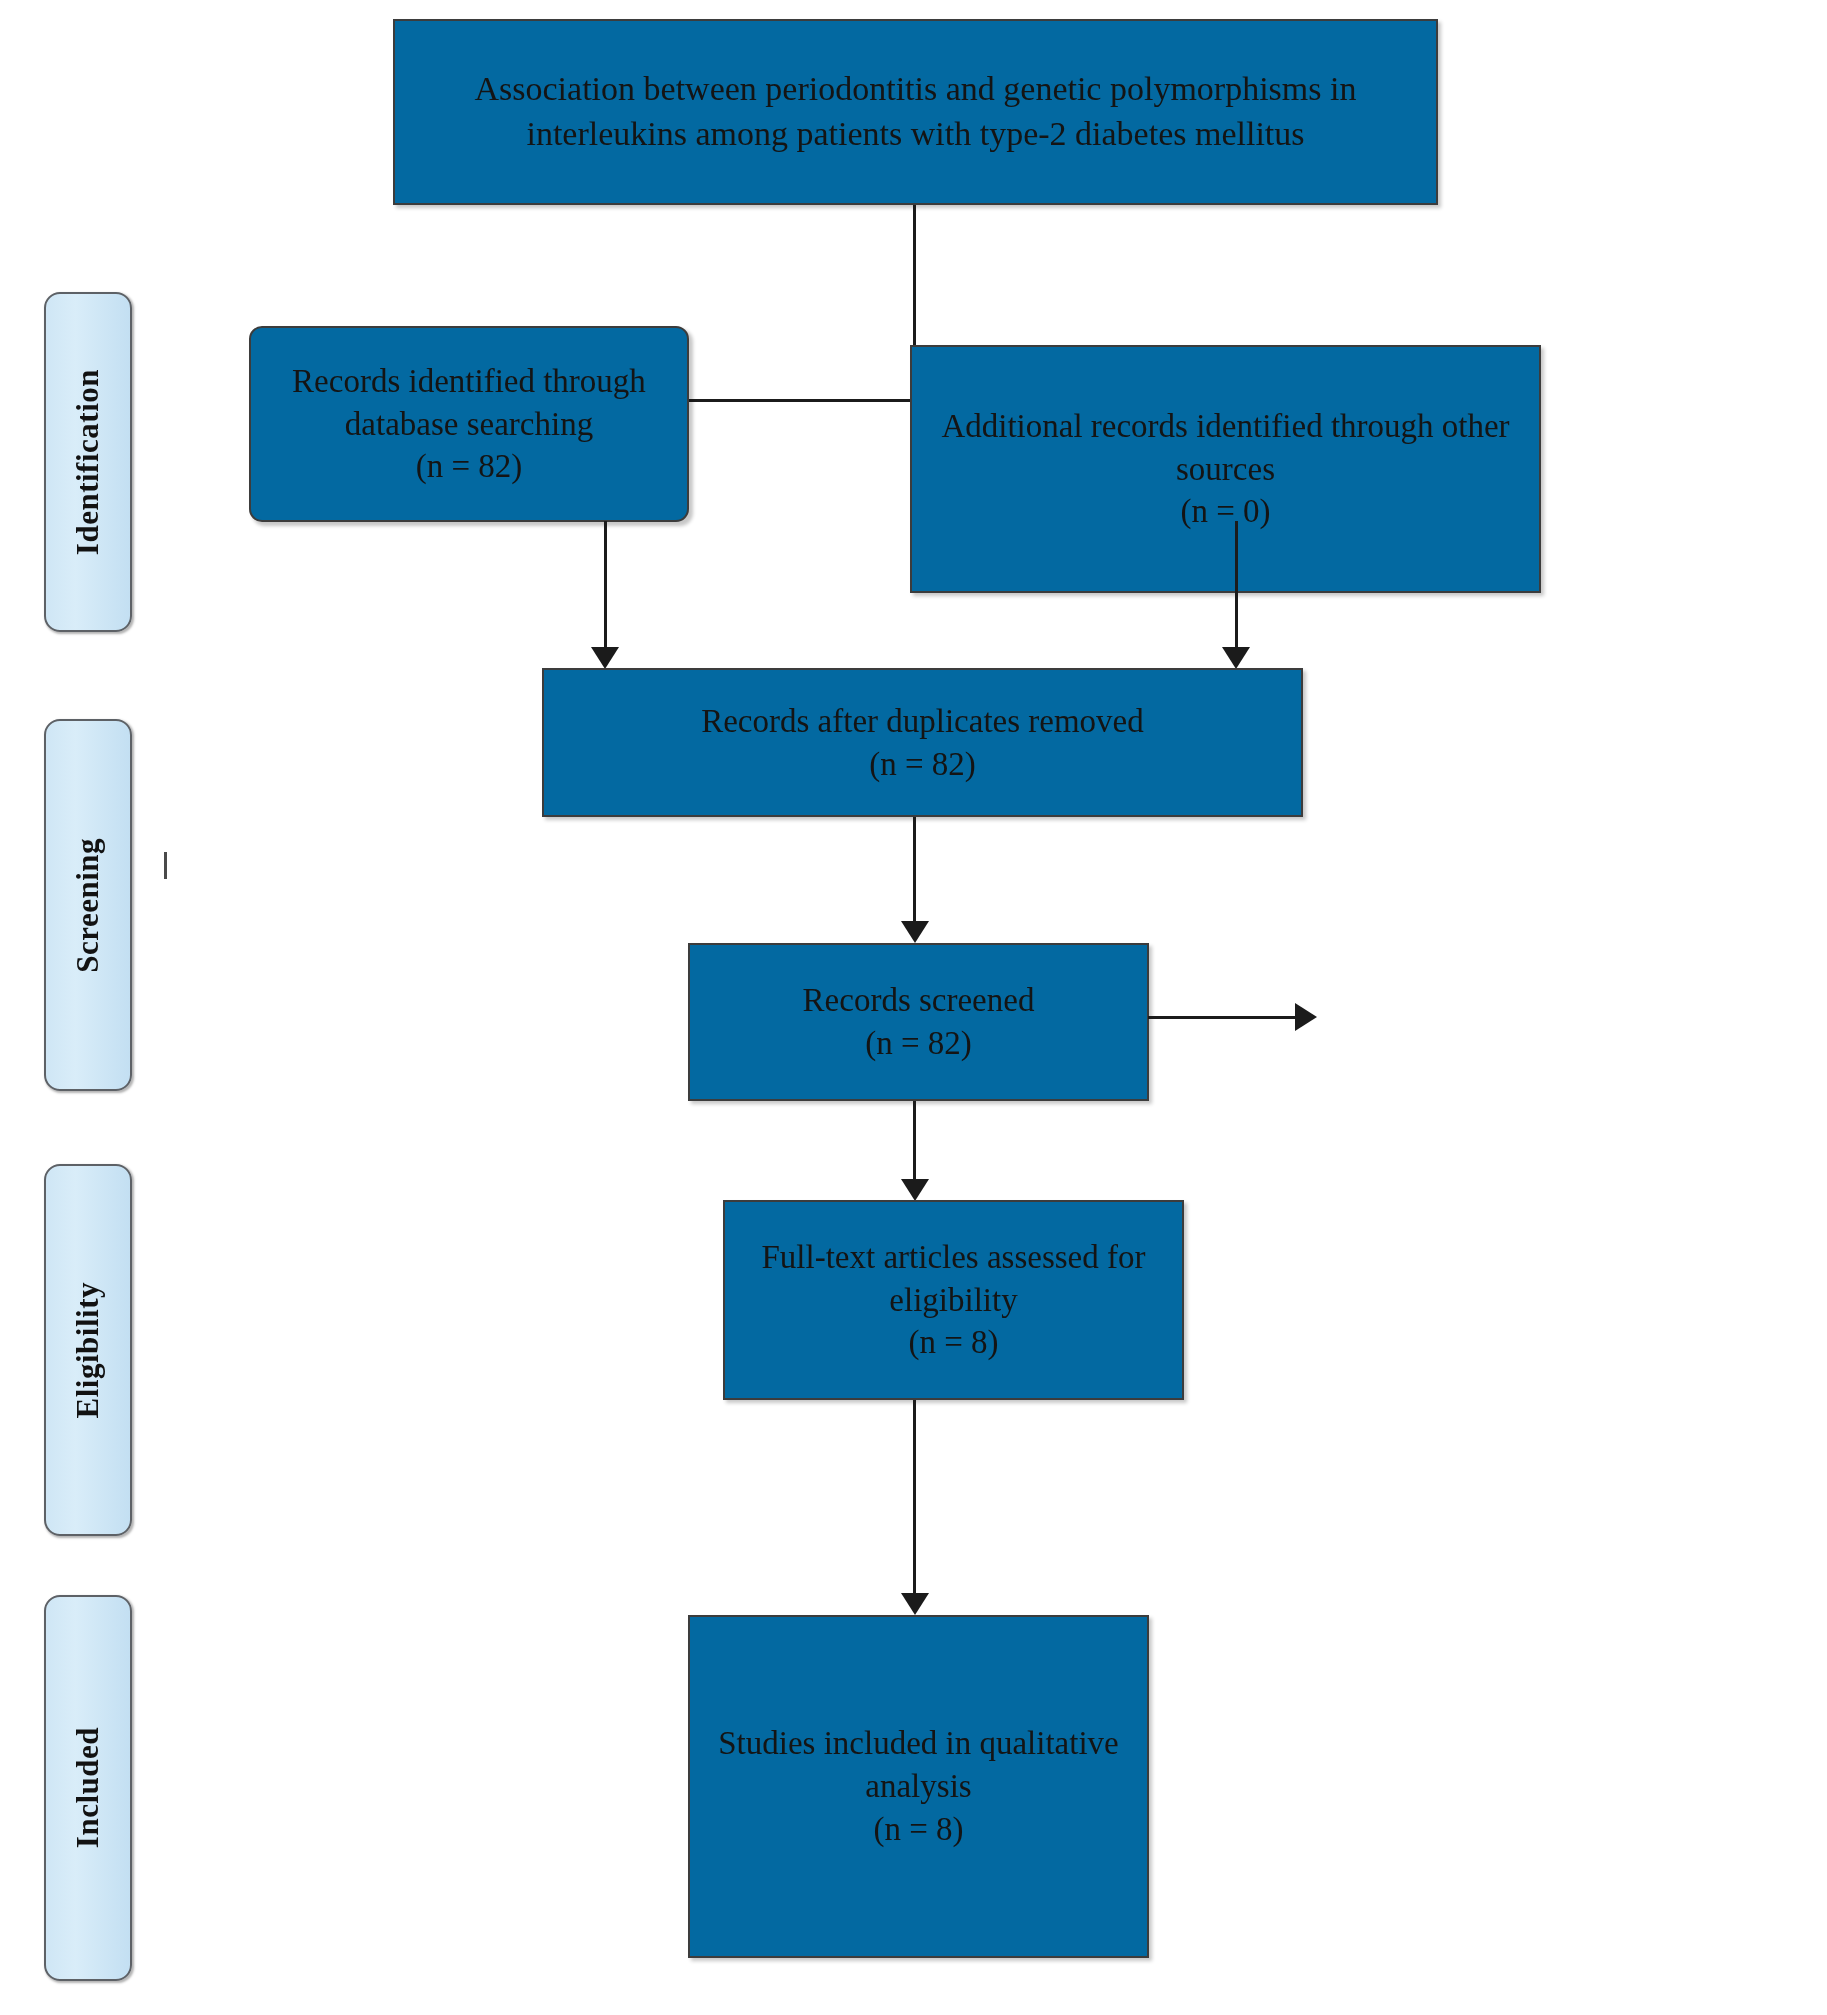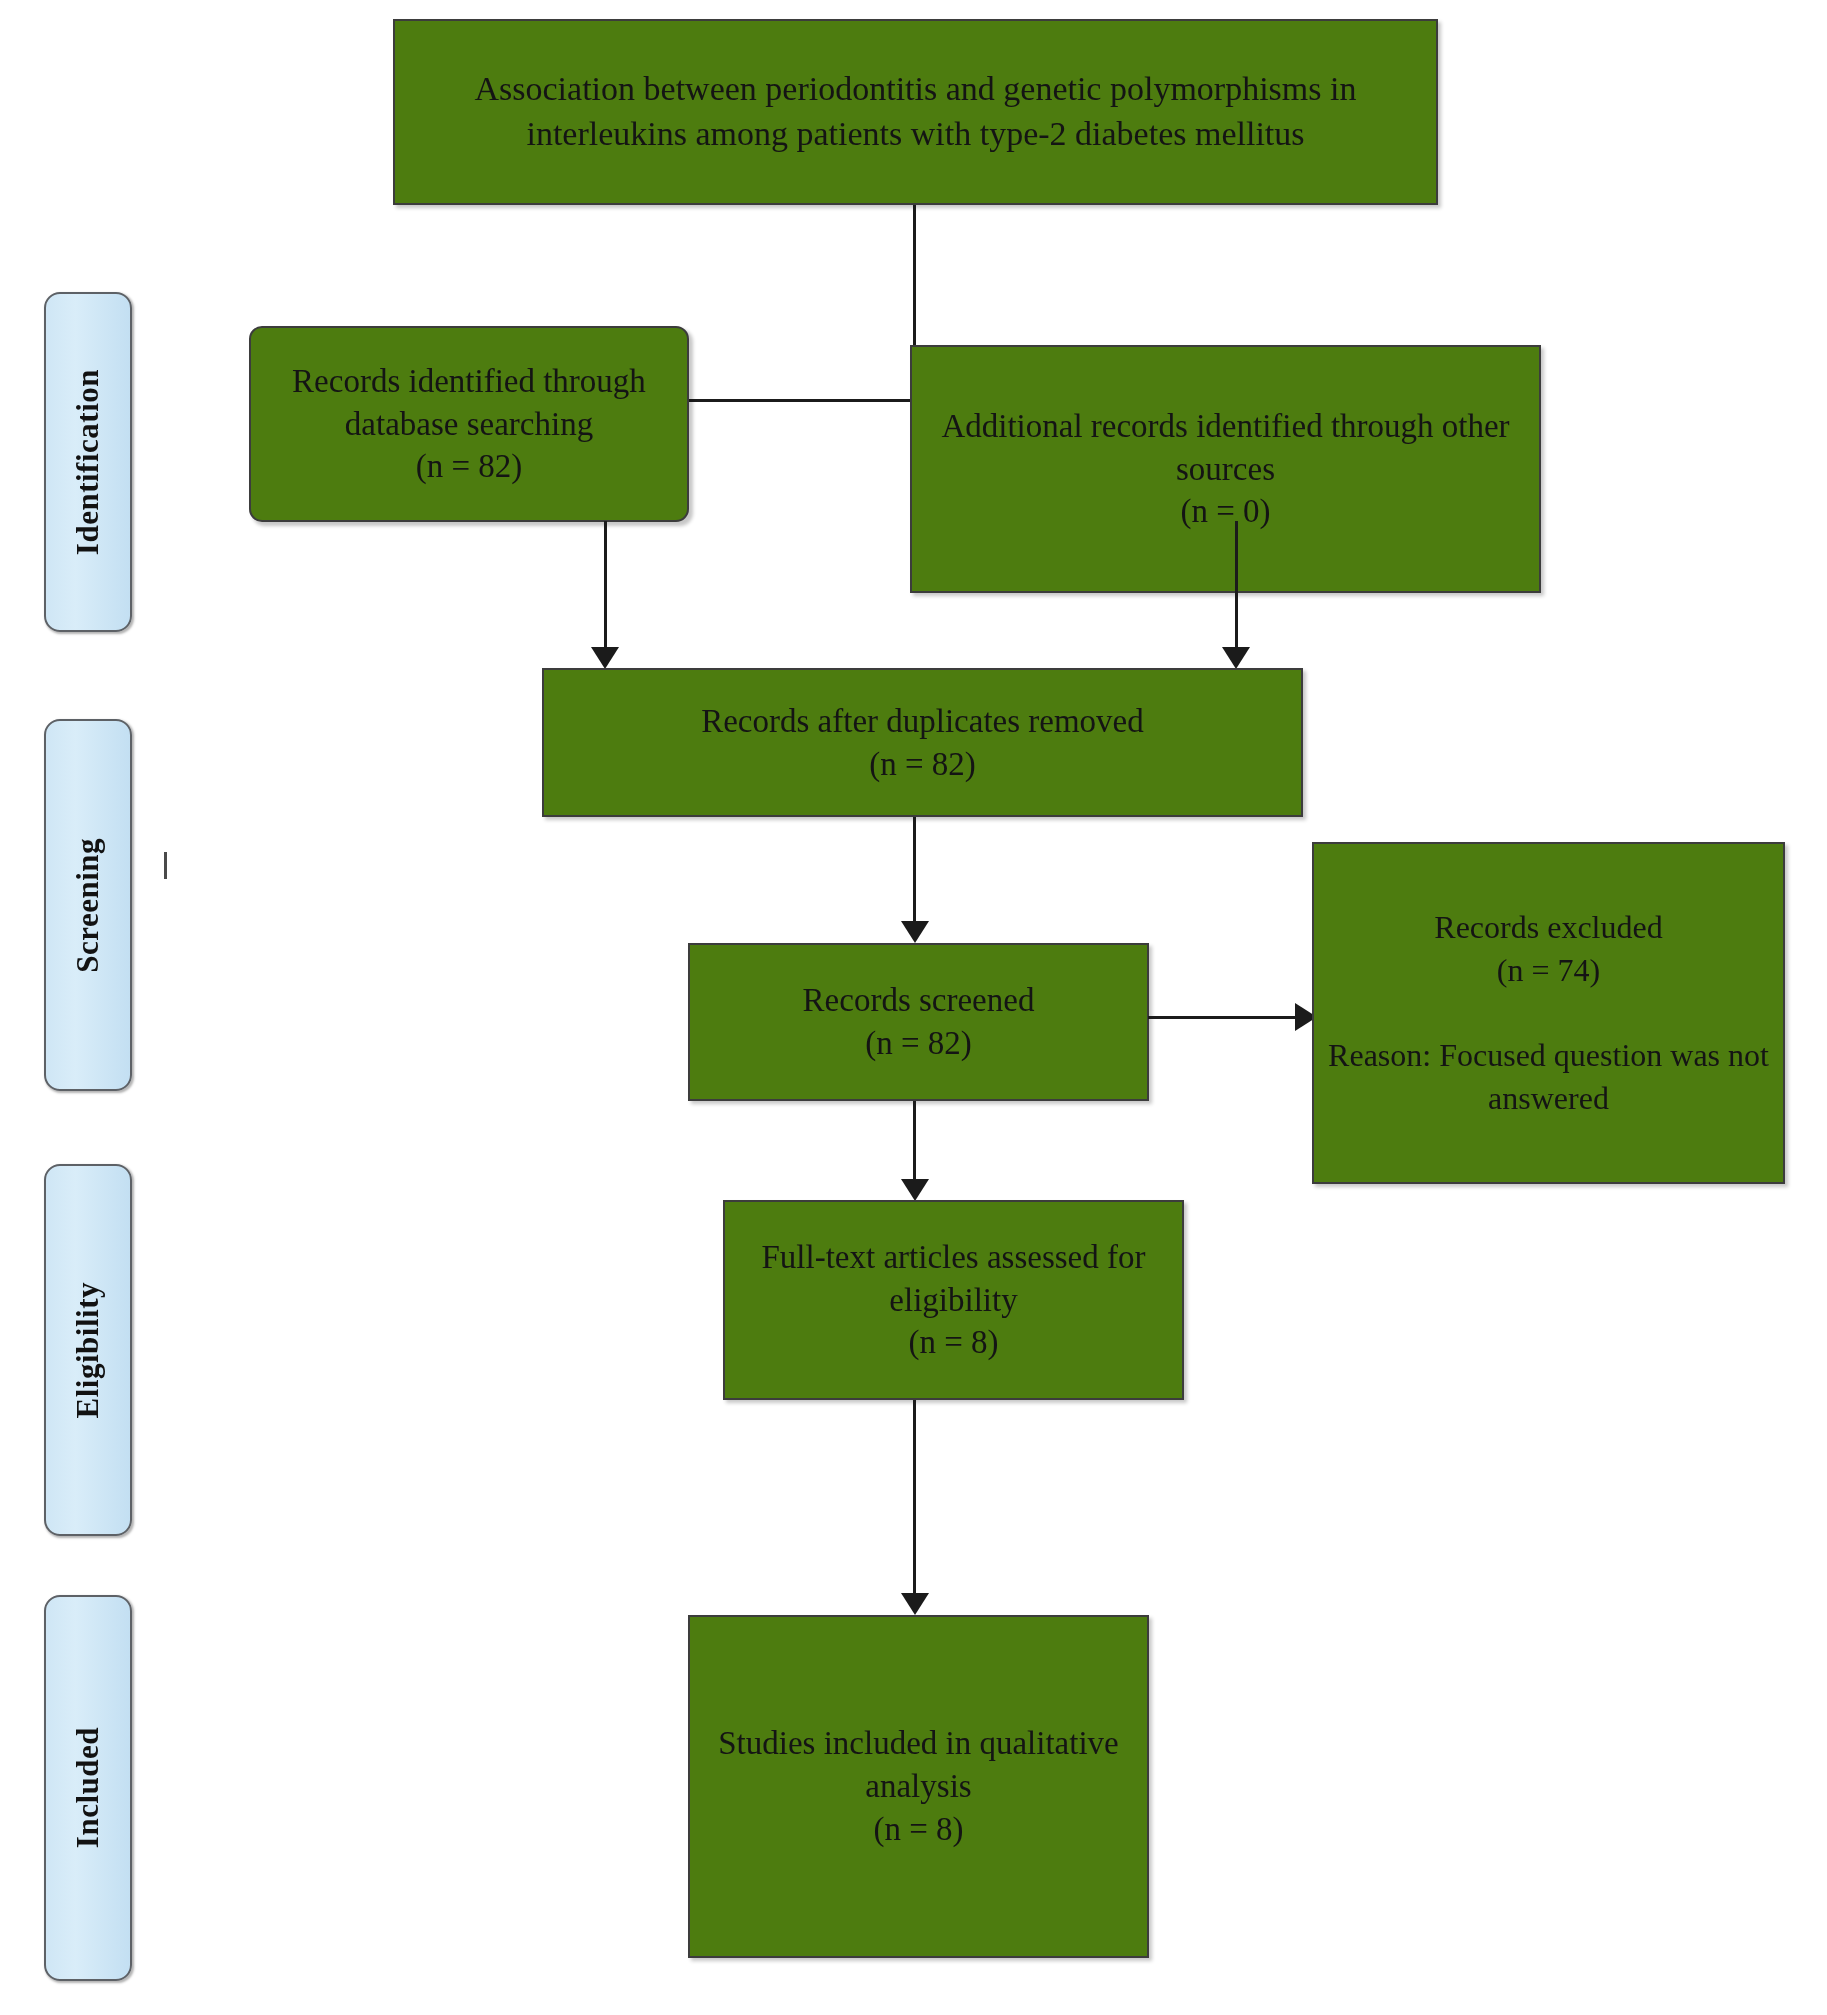--- a/index.html
+++ b/index.html
@@ -38,21 +38,21 @@
     letter-spacing: 0.5px;
     color: #121212;
     white-space: nowrap;
     text-align: center;
   }
 
   
   .flow-box {
     position: absolute;
     box-sizing: border-box;
-    background: #4d7c0f;
+    background: #0369a1;
     border: 2.3px solid #3c3c3c;
     display: flex;
     align-items: center;
     justify-content: center;
     box-shadow: 3.3px 3.3px 3.7px rgba(0,0,0,0.22);
   }
   .flow-box .box-text {
     font-size: 33px;
     line-height: 1.30;
     color: #141414;
@@ -152,26 +152,20 @@
   <div class="arrow-down" style="left:901px; top:921px;"></div>
 
   <div class="flow-box" style="left:688px; top:943px; width:461px; height:158px;">
     <span class="box-text">Records screened
 (n = 82)</span>
   </div>
 
   <div class="hline" style="left:1148px; top:1016px; width:149px;"></div>
   <div class="arrow-right" style="left:1295px; top:1003px;"></div>
 
-  <div class="flow-box excluded-box" style="left:1312px; top:842px; width:473px; height:342px;">
-    <span class="box-text">Records excluded
-(n = 74)
-
-Reason: Focused question was not answered</span>
-  </div>
 
   <div class="vline" style="left:913px; top:1101px; height:80px;"></div>
   <div class="arrow-down" style="left:901px; top:1179px;"></div>
 
   <div class="flow-box" style="left:688px; top:1200px; width:461px; height:200px;margin-left:35px;">
     <span class="box-text">Full-text articles assessed for eligibility
 (n = 8)</span>
   </div>
 
   <div class="vline" style="left:913px; top:1400px; height:196px;"></div>

